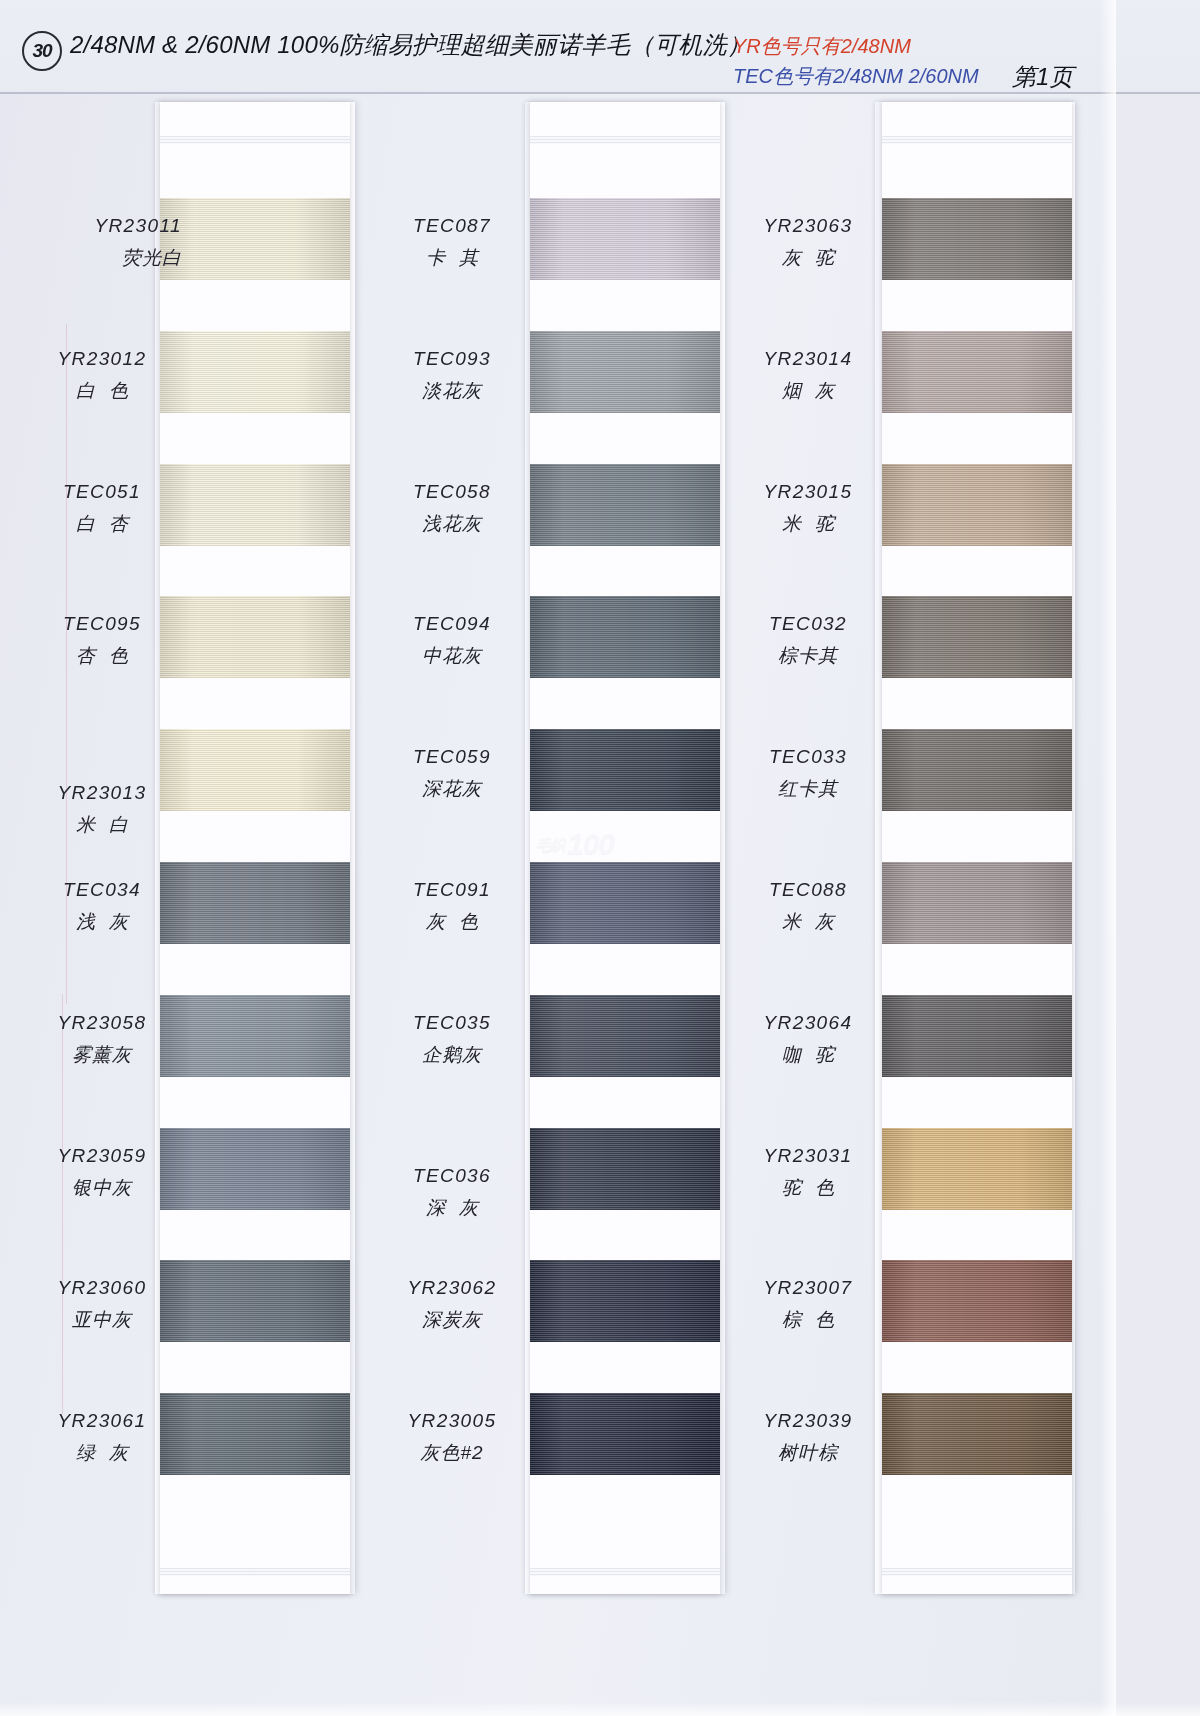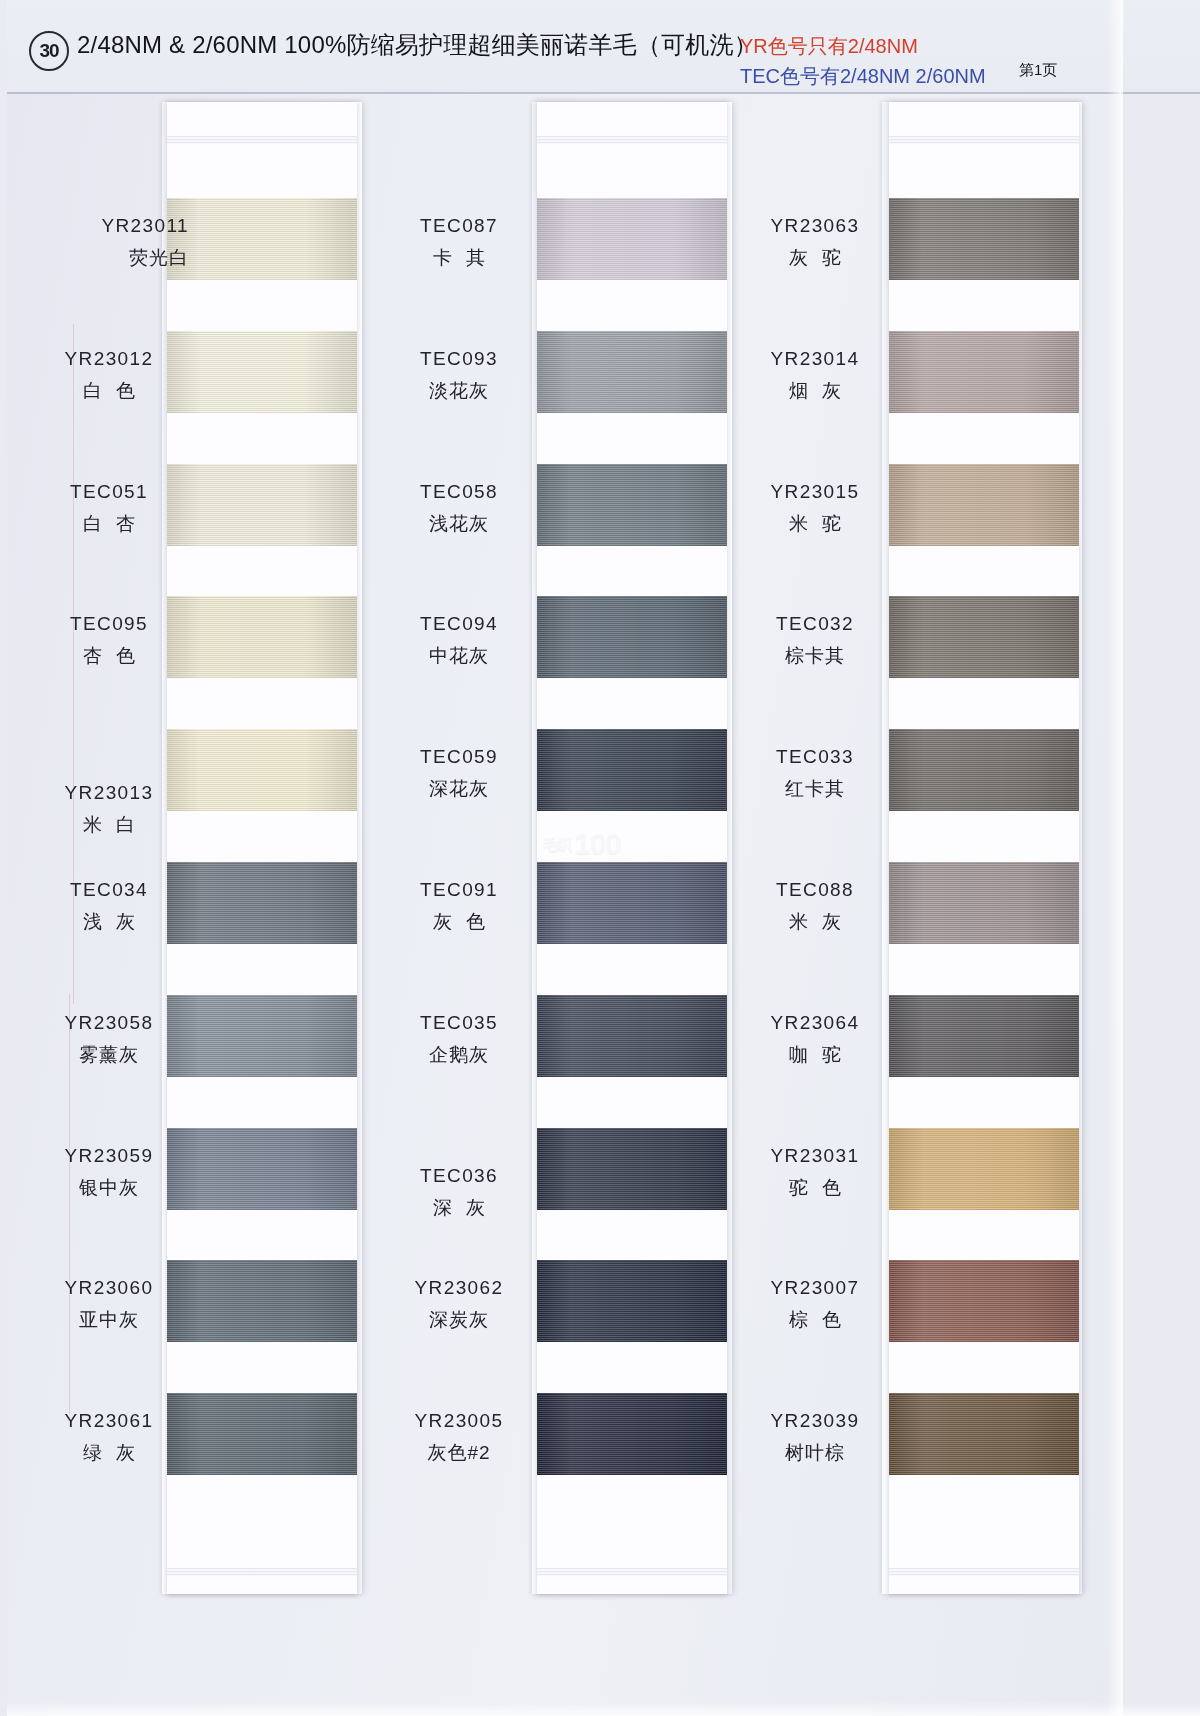--- a/index.html
+++ b/index.html
@@ -5,22 +5,23 @@
   html,body{margin:0;padding:0;}
   body{
     width:1200px;height:1716px;
     background:#e9eaf2;
     font-family:"Liberation Sans","DejaVu Sans",sans-serif;
     overflow:hidden;
     position:relative;
   }
   
   #page{
-    position:absolute;left:7px;top:0;width:1116px;height:1716px;
+    position:absolute;left:0;top:0;width:1116px;height:1716px;
     background:linear-gradient(100deg,#e6e7f0 0%,#eceef5 30%,#eef0f6 60%,#e8eaf2 100%);
+    font-style:italic;
   }
   
   #header{
     position:absolute;left:0;top:0;width:1200px;height:92px;
     background:linear-gradient(180deg,#eceef6 0%,#e9ebf3 100%);
   }
   #header-rule{
     position:absolute;left:0;top:92px;width:1200px;height:2px;
     background:#9b9db0;opacity:.55;
   }
@@ -36,21 +37,21 @@
   #hdr-cn{ top:29px; font-size:24px; letter-spacing:.2px;}
   #hdr-en{ top:61px; font-size:21px; }
   #hdr-en .en-small{ font-size:16px; letter-spacing:-.3px;}
   #hdr-yr{
     position:absolute;left:733px;top:33px;font-size:20px;color:#d4402a;white-space:nowrap;
   }
   #hdr-tec{
     position:absolute;left:733px;top:63px;font-size:20px;color:#3a4fa8;white-space:nowrap;
   }
   #hdr-pageno{
-    position:absolute;left:1012px;top:61px;font-size:15px;color:#14141c;white-space:nowrap;
+    position:absolute;left:1012px;top:61px;font-size:24px;color:#14141c;white-space:nowrap;
   }
   
   #body-area{
     position:absolute;left:0;top:94px;width:1200px;height:1622px;
   }
   
   .panel{
     position:absolute;top:8px;height:1492px;
     background:linear-gradient(95deg,#f2f3f8 0%,#fafbfe 25%,#fdfdff 70%,#f3f4f9 100%);
     box-shadow:2px 0 6px rgba(90,92,115,.18), -1px 0 4px rgba(90,92,115,.10);

